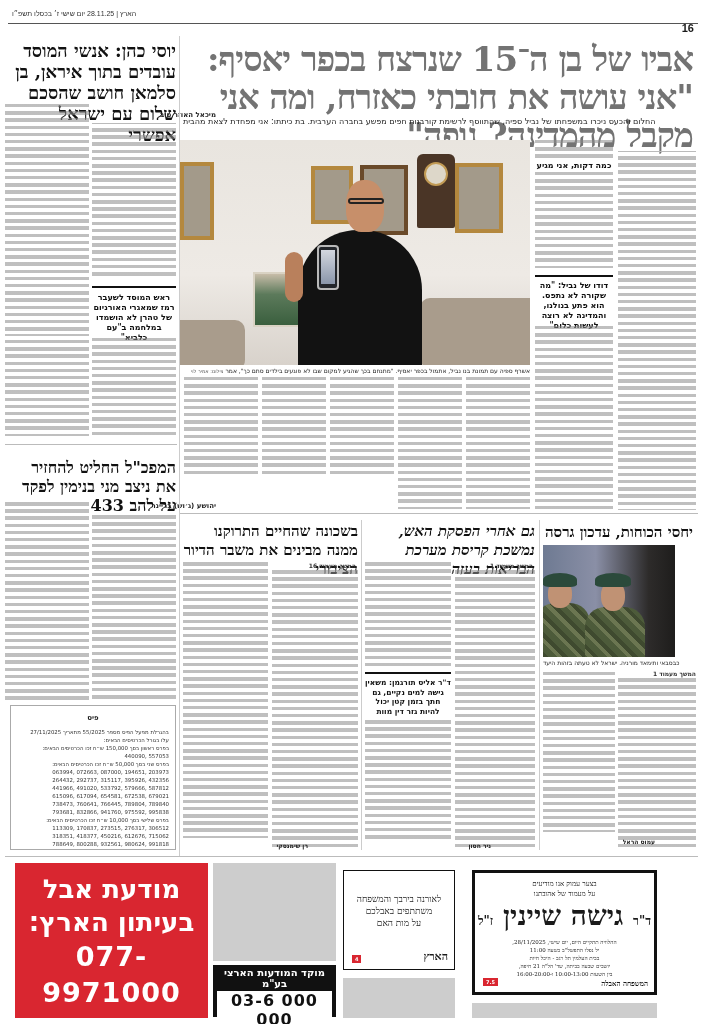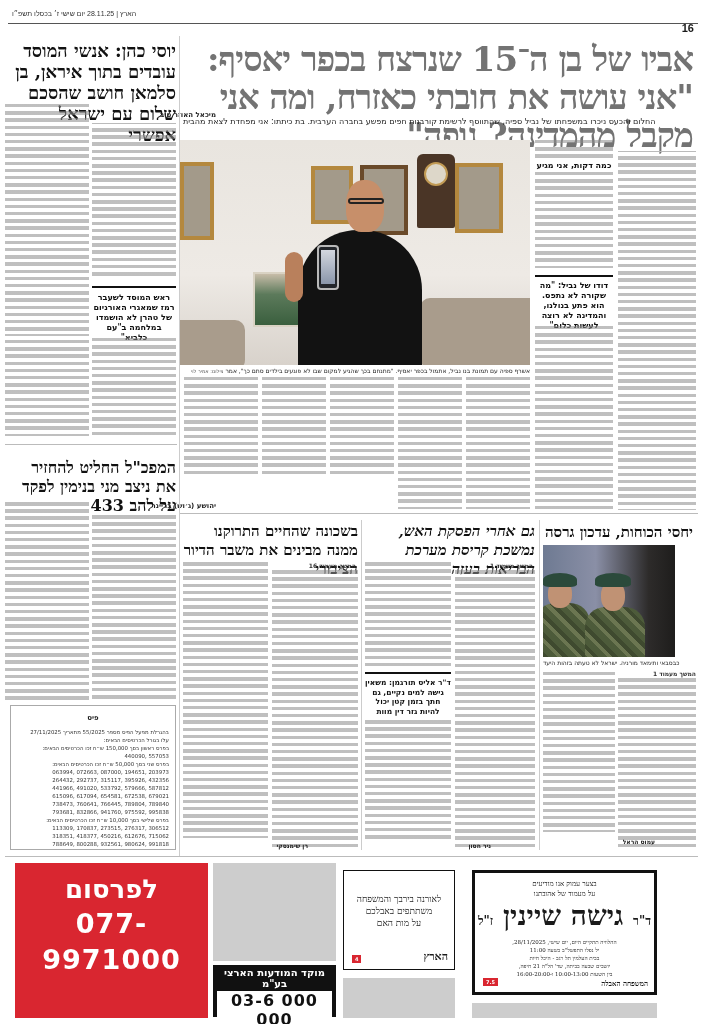--- a/index.html
+++ b/index.html
@@ -197,21 +197,22 @@
 
 <div class="abs section-headline" style="left:183px;top:522px;width:175px;font-size:15px;line-height:19px;">בשכונה שהחיים התרוקנו ממנה מבינים את משבר הדיור הציבורי</div>
 <div class="abs jump" style="left:272px;top:562px;width:84px;">המשך מעמוד 16</div>
 <div class="abs txt" style="left:272px;top:570px;width:86px;height:278px;"></div>
 <div class="abs txt" style="left:183px;top:562px;width:85px;height:276px;"></div>
 <div class="abs byline" style="left:183px;top:842px;width:85px;font-size:6px;">רן שימנסקי</div>
 
 <div class="abs thin-rule" style="left:5px;top:856px;width:693px;"></div>
 
 <div class="abs ad-red">
-  <div class="ad-red-line">לפרסום</div>
+  <div class="ad-red-line">מודעת אבל</div>
+  <div class="ad-red-line">בעיתון הארץ:</div>
   <div class="ad-red-phone">077-9971000</div>
 </div>
 
 <div class="abs ad-gray" style="left:213px;top:863px;width:123px;height:98px;"></div>
 <div class="abs ad-center">
   <div class="ad-center-title">מוקד המודעות הארצי בע"מ</div>
   <div class="ad-center-phone">03-6 000 000</div>
 
 </div>
 

